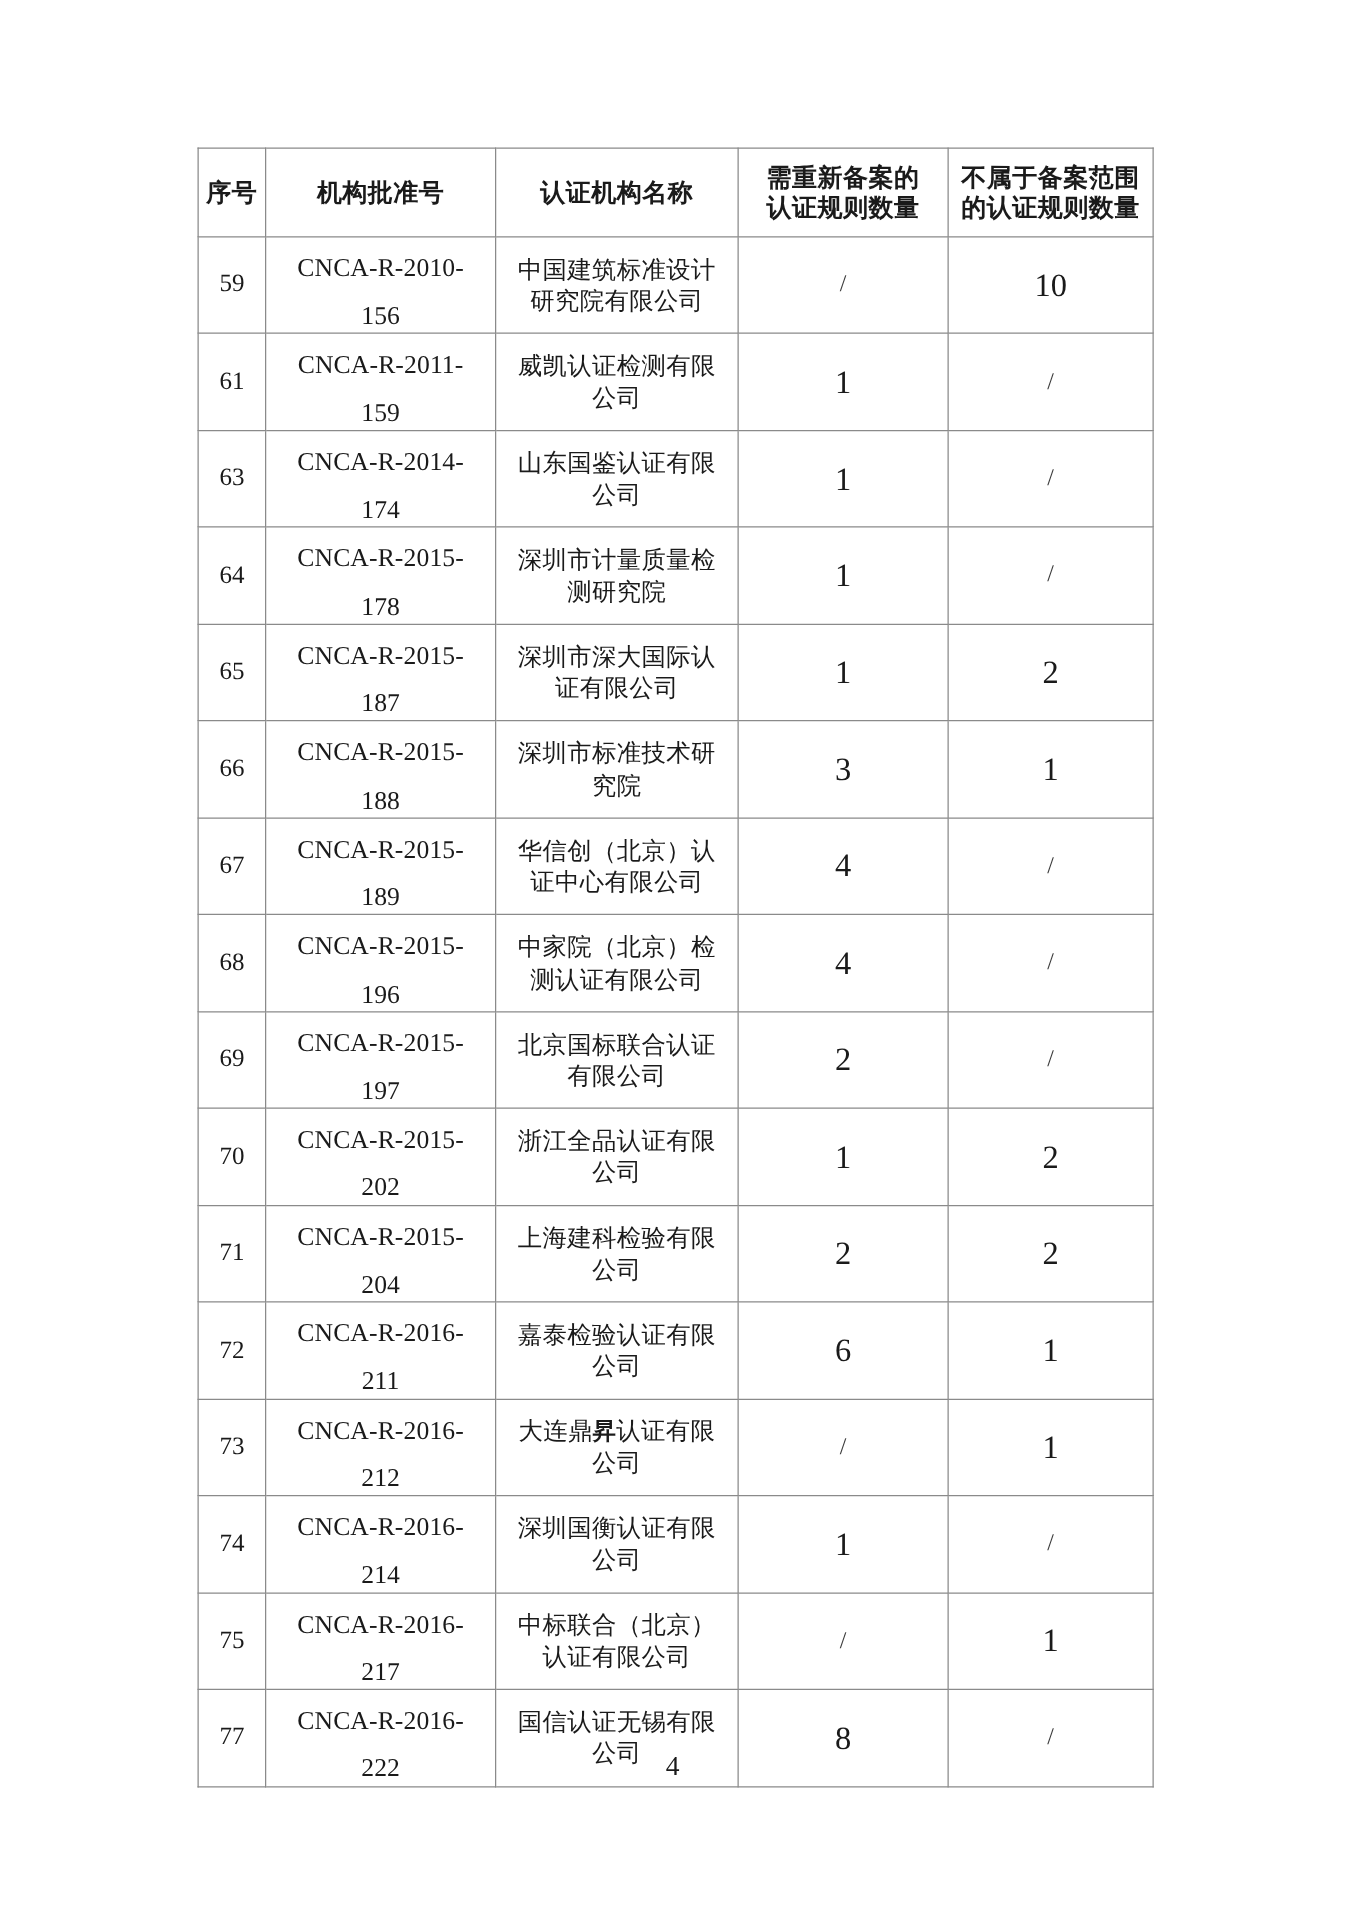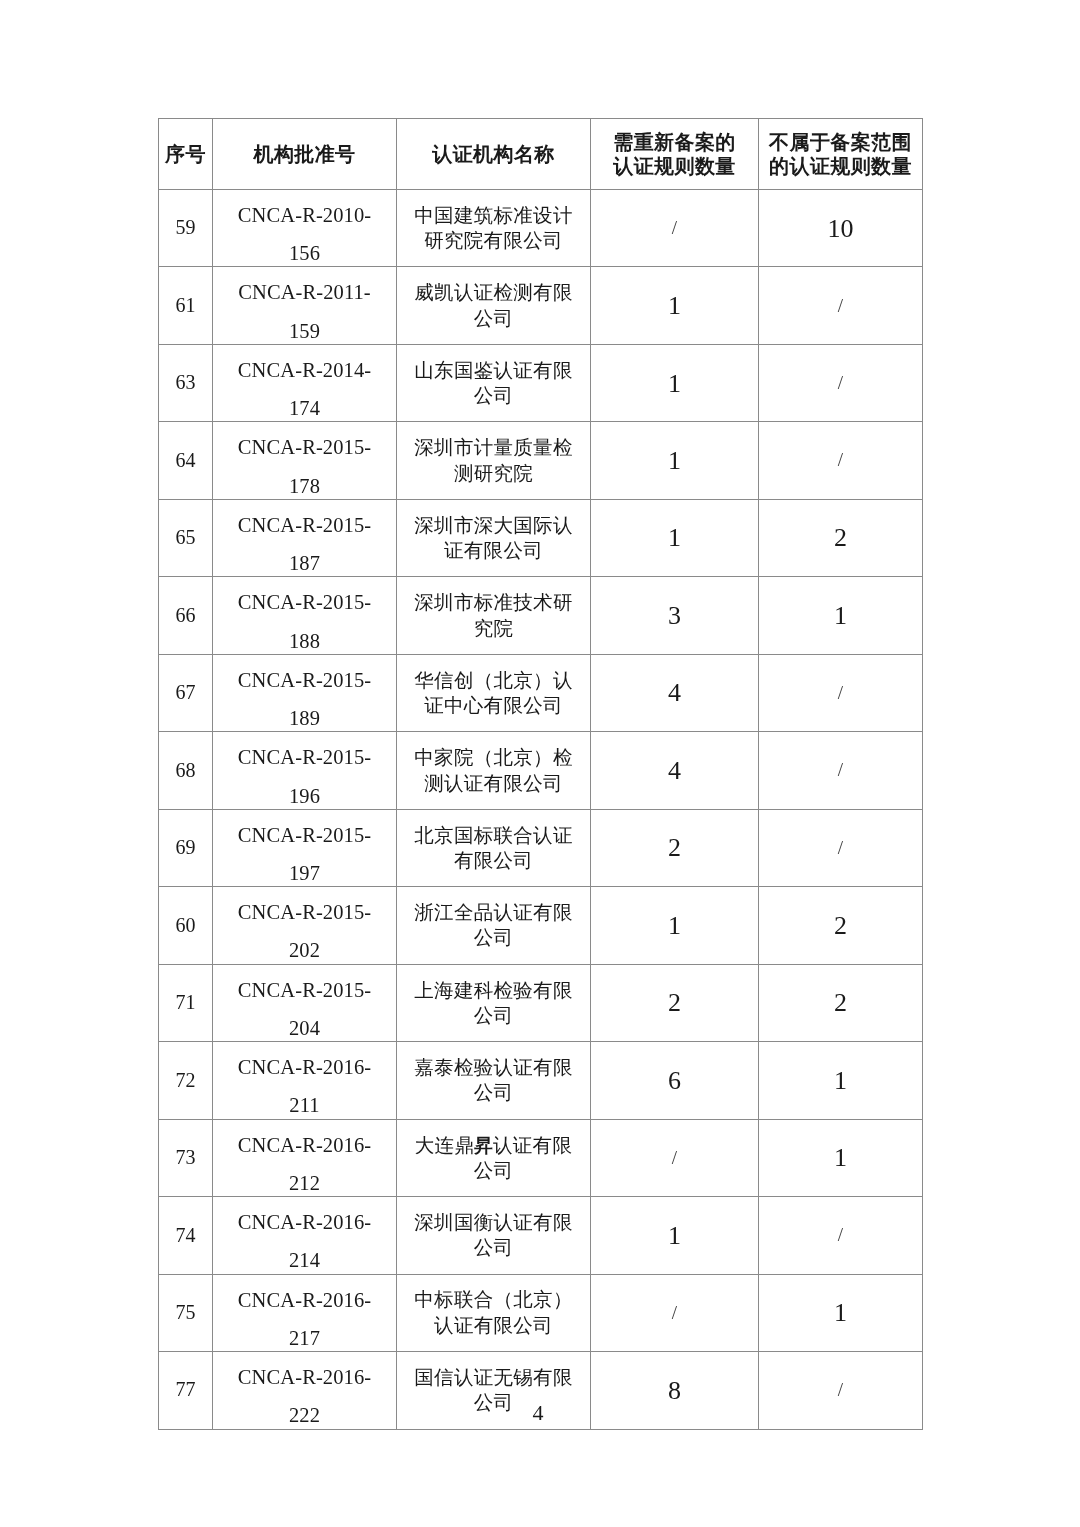--- a/index.html
+++ b/index.html
@@ -291,21 +291,21 @@
               <span class="ln">197</span>
             </td>
             <td class="col-name">
               <span class="ln">北京国标联合认证</span>
               <span class="ln">有限公司</span>
             </td>
             <td class="col-num">2</td>
             <td class="col-num slash">/</td>
           </tr>
           <tr>
-            <td class="col-index">60</td>
+            <td class="col-index">70</td>
             <td class="col-approval">
               <span class="ln">CNCA-R-2015-</span>
               <span class="ln">202</span>
             </td>
             <td class="col-name">
               <span class="ln">浙江全品认证有限</span>
               <span class="ln">公司</span>
             </td>
             <td class="col-num">1</td>
             <td class="col-num">2</td>

